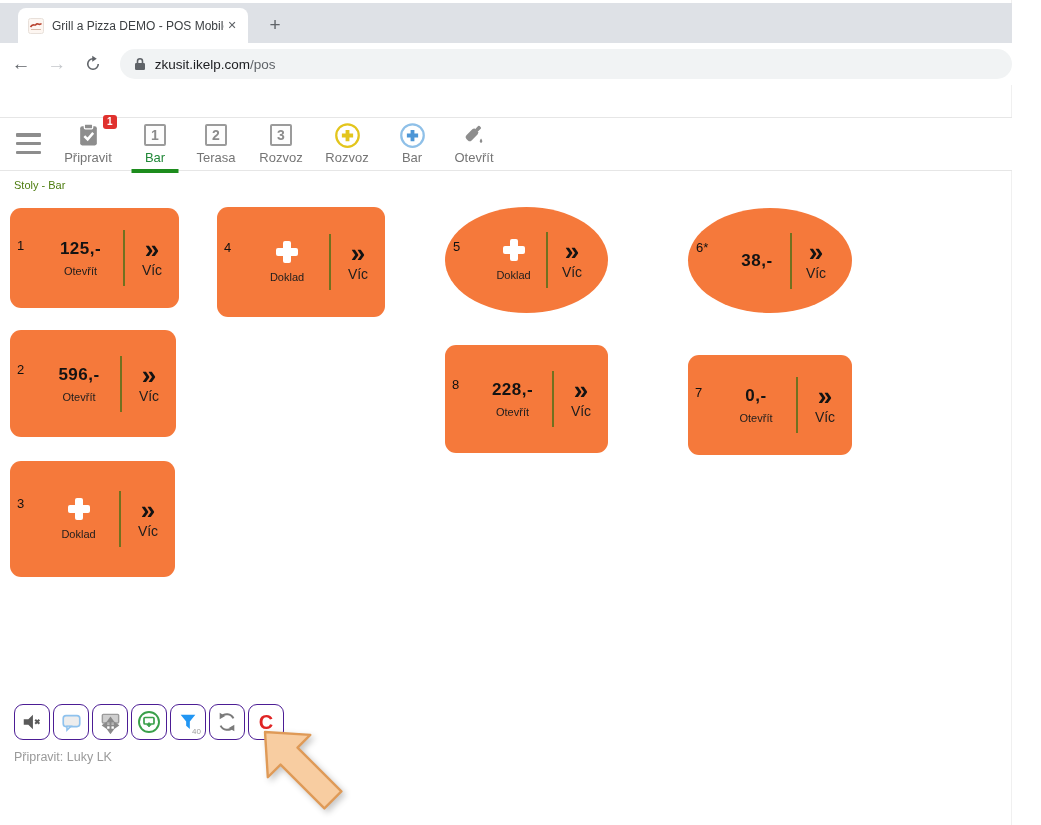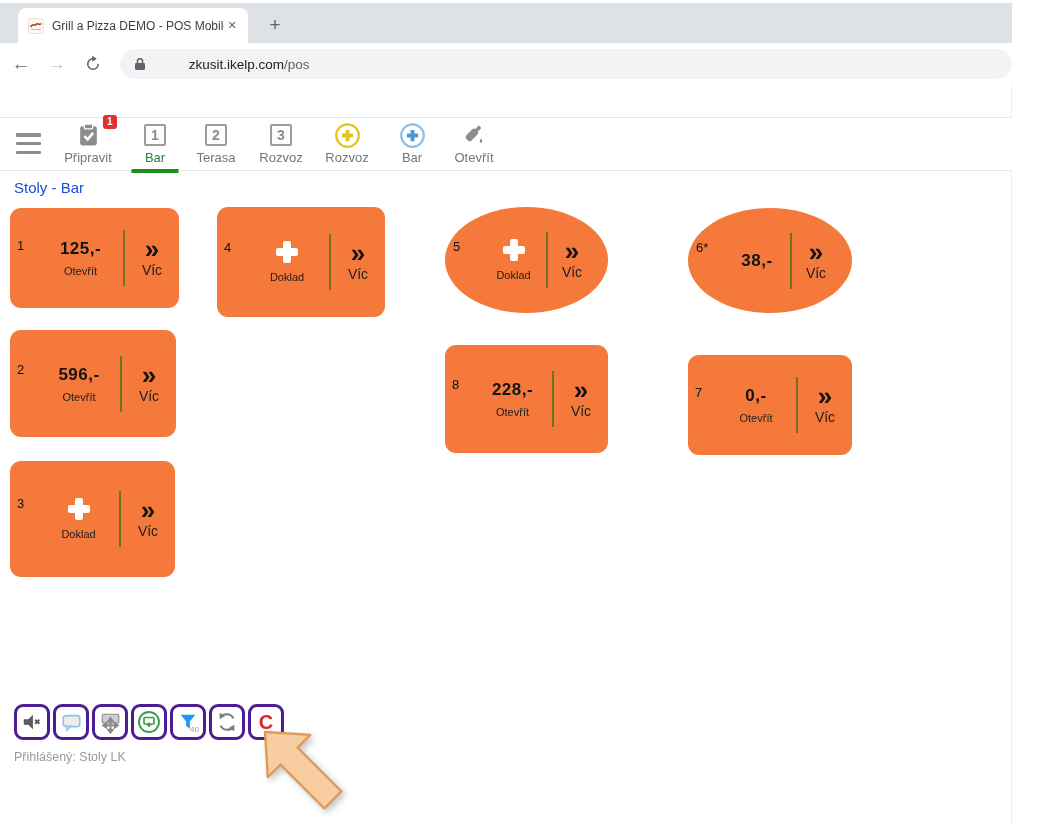--- a/index.html
+++ b/index.html
@@ -9,37 +9,37 @@
 
   
   .tabstrip { position:absolute; left:0; top:3px; width:1012px; height:40px; background:#dee1e6; }
   .tab { position:absolute; left:18px; top:5px; width:230px; height:35px; background:#fff; border-radius:8px 8px 0 0; display:flex; align-items:center; padding:0 8px 0 10px; }
   .tab-title { flex:1; font-size:12px; color:#3c4043; white-space:nowrap; overflow:hidden; margin-left:8px; }
   .tab-close { width:16px; height:16px; font-size:11px; color:#5f6368; display:flex; align-items:center; justify-content:center; border-radius:50%; cursor:default; }
   .newtab-btn { position:absolute; left:262px; top:9px; width:26px; height:26px; color:#5f6368; font-size:19px; display:flex; align-items:center; justify-content:center; border-radius:50%; }
   .urlrow { position:absolute; left:0; top:43px; width:1012px; height:42px; background:#fff; display:flex; align-items:center; }
   .nav-ico { width:30px; height:30px; display:flex; align-items:center; justify-content:center; font-size:19px; color:#5f6368; margin-left:6px; }
   .nav-ico.disabled { color:#c4c7cb; }
-  .omnibox { margin-left:12px; width:896px; height:30px; background:#f1f3f4; border-radius:15px; display:flex; align-items:center; padding:0 14px;gap:34px; }
+  .omnibox { margin-left:12px; width:896px; height:30px; background:#f1f3f4; border-radius:15px; display:flex; align-items:center; padding:0 14px; }
   .omni-url { font-size:13.5px; color:#202124; margin-left:9px; }
   .omni-url .path { color:#5f6368; }
 
   
   .app-toolbar { position:absolute; left:0; top:117px; width:1012px; height:54px; background:#fff; border-top:1px solid #e6e6e6; border-bottom:1px solid #e6e6e6; }
   .hamburger { position:absolute; left:16px; top:15px; width:25px; height:21px; display:flex; flex-direction:column; justify-content:space-between; cursor:pointer; }
   .hamburger span { display:block; height:3.5px; background:#8d8d8d; border-radius:1px; }
   .tb-item { position:absolute; top:3px; height:48px; display:flex; flex-direction:column; align-items:center; justify-content:flex-start; cursor:pointer; }
   .tb-icon { height:28px; display:flex; align-items:center; justify-content:center; position:relative; }
   .tb-label { font-size:13px; color:#757575; margin-top:1px; white-space:nowrap; }
   .tb-item.selected .tb-label { color:#218838; }
   .tb-item.selected::after { content:""; position:absolute; bottom:-4px; left:50%; transform:translateX(-50%); width:47px; height:4px; background:#1d8c1d; }
   .badge { position:absolute; top:-6px; right:-16px; background:#e0312e; color:#fff; font-size:10px; font-weight:bold; padding:1px 4px; border-radius:3px; line-height:12px; }
   .sq-digit { width:22px; height:22px; border:2px solid #9b9b9b; border-radius:2px; color:#8b8b8b; font-size:14px; font-weight:bold; display:flex; align-items:center; justify-content:center; background:#fdfdfd; }
 
-  .section-title { position:absolute; left:14px; top:179px; font-size:15px; color:#1d4ed8; }
+  .section-title { position:absolute; left:14px; top:179px; font-size:11px; color:#4d7c0f; }
 
   
   .tile { position:absolute; background:#f5793b; border-radius:11px; display:flex; align-items:center; cursor:pointer; }
   .tile.ellipse { border-radius:50%; }
   .tile-number { position:absolute; left:7px; top:30%; font-size:13px; color:#111; }
   .tile.ellipse .tile-number { left:8px; }
   .tile-left { flex:1; display:flex; flex-direction:column; align-items:center; justify-content:center; padding-left:28px; }
   .tile.ellipse .tile-left { padding-left:36px; }
   .tile-amount { font-size:17px; font-weight:bold; color:#131313; letter-spacing:.5px; }
   .tile-sub { font-size:11px; color:#1d1d1d; margin-top:6px; }
@@ -48,21 +48,21 @@
   .tile.ellipse .tile-right { width:60px; padding-right:12px; }
   .chev { font-size:26px; font-weight:bold; color:#131313; line-height:22px; }
   .vic { font-size:14px; color:#1d1d1d; margin-top:2px; }
   .plus-cross { position:relative; width:22px; height:22px; margin-bottom:2px; }
   .plus-cross::before, .plus-cross::after { content:""; position:absolute; background:#fff; border-radius:2px; }
   .plus-cross::before { left:7px; top:0; width:8px; height:22px; }
   .plus-cross::after { left:0; top:7px; width:22px; height:8px; }
 
   
   .footer-buttons { position:absolute; left:14px; top:704px; display:flex; gap:3px; }
-  .fbtn { width:36px; height:36px; background:#fff; border:3px solid #4c1d95; border-radius:9px; display:flex; align-items:center; justify-content:center; cursor:pointer; position:relative; }
+  .fbtn { width:36px; height:36px; background:#fff; border:1px solid #4c1d95; border-radius:9px; display:flex; align-items:center; justify-content:center; cursor:pointer; position:relative; }
   .letter-c { font-size:20px; font-weight:bold; color:#e02424; font-family:"Liberation Sans", sans-serif; }
   .funnel-num { position:absolute; right:4px; bottom:3px; font-size:8px; color:#9e9e9e; }
   .logged-in { position:absolute; left:14px; top:750px; font-size:12.5px; color:#9a9a9a; }
 
   .cursor-arrow { position:absolute; left:231px; top:726px; filter:drop-shadow(3px 3px 3px rgba(0,0,0,.22)); }
 </style>
 </head>
 <body>
 
 <div class="window">
@@ -326,19 +326,19 @@
         <polygon points="4,2 4,9 10,5.5" fill="#7a7a7a"></polygon>
         <path d="M5 16 a8 8 0 0 0 13.5 1.5" stroke="#7a7a7a" stroke-width="2.2" fill="none"></path>
         <polygon points="20,22 20,15 14,18.5" fill="#7a7a7a"></polygon>
       </svg>
     </div>
     <div class="fbtn">
       <span class="letter-c">C</span>
     </div>
   </div>
 
-  <div class="logged-in">Přihlášený: Stoly LK</div>
+  <div class="logged-in">Připravit: Luky LK</div>
 
   <svg class="cursor-arrow" width="125" height="110" viewBox="0 0 125 110">
     <polygon points="34,6 64,40 46,40 46,102 22,102 22,40 4,40" transform="rotate(-45 34 6)" fill="#f8cda1" stroke="#df9a57" stroke-width="2.4" stroke-linejoin="round"></polygon>
   </svg>
 
 </div>
 
 </body></html>

